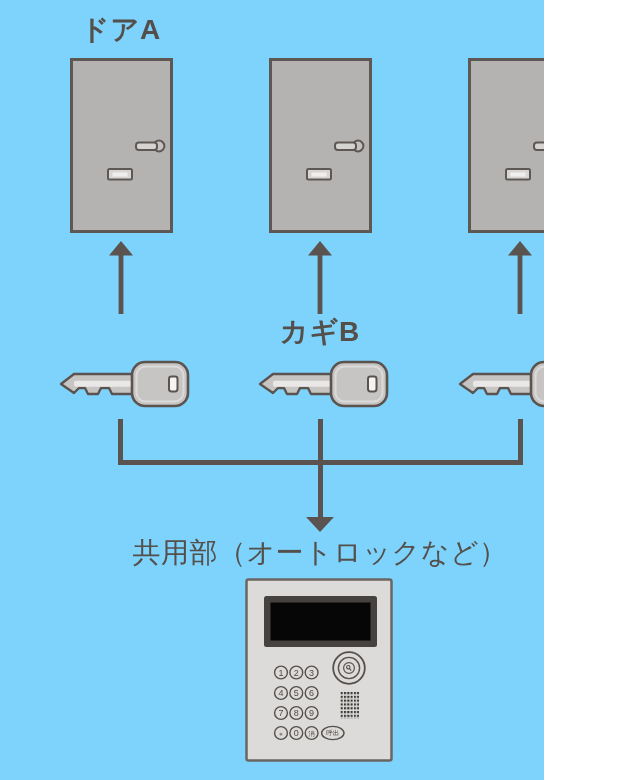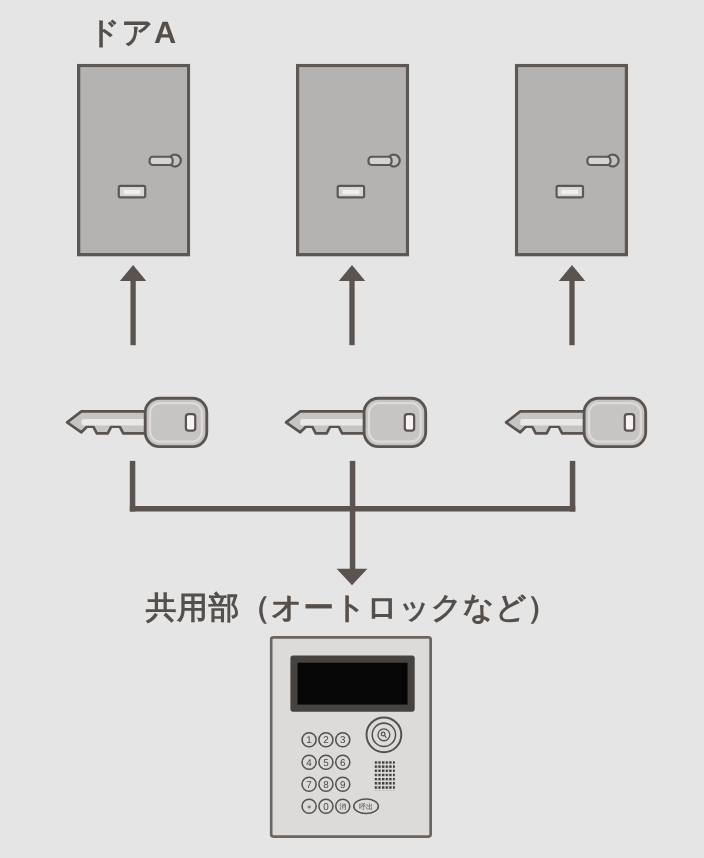--- a/index.html
+++ b/index.html
@@ -1,28 +1,28 @@
 <!DOCTYPE html>
 <html><head>
 <meta charset="utf-8">
 <style>
   html,body{margin:0;padding:0;background:#fff;}
   .stage{
-    position:relative;width:640px;height:780px;background:#e5e5e5;overflow:hidden;
+    position:relative;width:544px;height:780px;background:#7dd3fc;overflow:hidden;
     font-family:"Liberation Sans","DejaVu Sans",sans-serif;color:#554f4b;
   }
   .lbl{
     position:absolute;width:200px;text-align:center;
     font-size:28px;font-weight:700;letter-spacing:1px;color:#554f4b;line-height:1.15;
   }
   .door-lbl{top:14px;}
   .key-lbl{top:316px;}
   .shared-lbl{
     position:absolute;top:534px;left:110px;width:420px;text-align:center;
-    font-size:28px;font-weight:700;letter-spacing:0.5px;color:#554f4b;
+    font-size:28px;font-weight:400;letter-spacing:0.5px;color:#554f4b;
   }
   .abs{position:absolute;}
   .stub{position:absolute;width:5px;background:#5a534f;}
   .hbar{position:absolute;height:5px;background:#5a534f;}
   .tri-down{
     position:absolute;width:0;height:0;
     border-left:14.5px solid transparent;border-right:14.5px solid transparent;
     border-top:15.5px solid #5a534f;
   }
 </style>
@@ -61,20 +61,21 @@
   </svg>
   <svg class="abs" style="left:308px;top:241px" width="24" height="73" viewBox="0 0 24 73">
     <polygon points="12,0 24,14.5 0,14.5" fill="#5a534f"></polygon>
       <rect x="9.6" y="13" width="4.8" height="60" fill="#5a534f"></rect>
   </svg>
   <svg class="abs" style="left:508px;top:241px" width="24" height="73" viewBox="0 0 24 73">
     <polygon points="12,0 24,14.5 0,14.5" fill="#5a534f"></polygon>
       <rect x="9.6" y="13" width="4.8" height="60" fill="#5a534f"></rect>
   </svg>
 
+  <div class="lbl key-lbl" style="left:220px">カギB</div>
 
   <svg class="abs" style="left:58px;top:360px" width="133" height="48" viewBox="0 0 133 48">
     <path d="M 3 24 L 16 14 H 80 V 34 H 54 L 51 28 H 43 L 40 34 H 30 L 27 28 H 21 L 16 33 Z" fill="#c7c5c3" stroke="#5a534f" stroke-width="2.4" stroke-linejoin="round"></path>
     <rect x="16" y="20.8" width="62" height="6" rx="2" fill="#e9e8e6"></rect>
     <rect x="74" y="2" width="56" height="44" rx="13" fill="#c7c5c3" stroke="#5a534f" stroke-width="2.6"></rect>
     <rect x="78.5" y="6.5" width="47" height="35" rx="9" fill="none" stroke="#dcdbd9" stroke-width="2"></rect>
     <rect x="111" y="16.5" width="8.5" height="15" rx="2.4" fill="#f5f4f3" stroke="#5a534f" stroke-width="2"></rect>
   </svg>
   <svg class="abs" style="left:257px;top:360px" width="133" height="48" viewBox="0 0 133 48">
     <path d="M 3 24 L 16 14 H 80 V 34 H 54 L 51 28 H 43 L 40 34 H 30 L 27 28 H 21 L 16 33 Z" fill="#c7c5c3" stroke="#5a534f" stroke-width="2.4" stroke-linejoin="round"></path>

